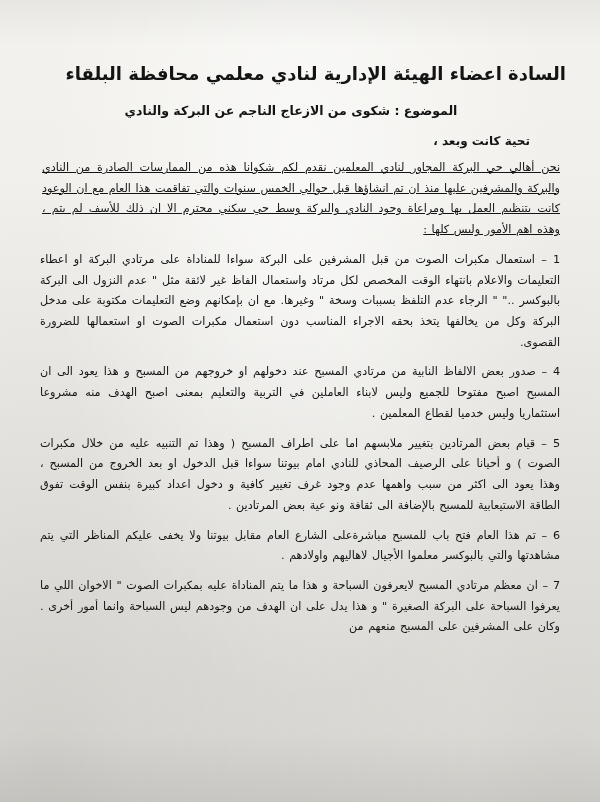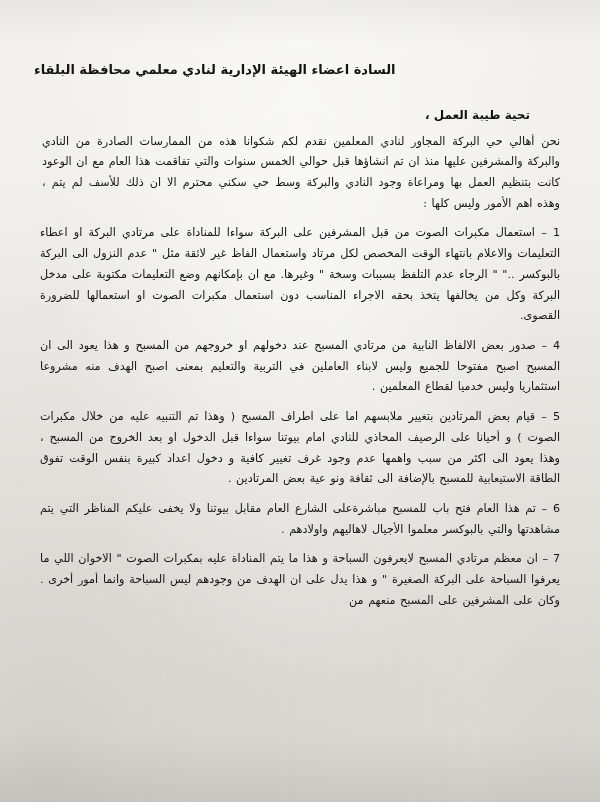--- a/index.html
+++ b/index.html
@@ -39,24 +39,24 @@
     bottom: 0;
     padding: 60px 34px 40px 34px;
     box-sizing: border-box;
     direction: rtl;
     text-align: justify;
     color: #141414;
   }
   .doc-title {
     font-family: "DejaVu Sans", sans-serif;
     font-weight: bold;
-    font-size: 13px;
-    text-align: left;
+    font-size: 18px;
+    text-align: right;
     line-height: 1.5;
-    margin: 0 0 28px 0;
+    margin: 0 0 16px 0;
     letter-spacing: 0px;
   }
   .subject-line {
     font-weight: bold;
     font-size: 12.5px;
     text-align: center;
     margin: 0 0 16px 0;
     padding-right: 18px;
   }
   .greeting {
@@ -69,20 +69,21 @@
   .para {
     font-size: 11.2px;
     line-height: 1.85;
     margin: 0 0 9px 0;
     text-align: justify;
     text-justify: inter-word;
     word-spacing: 1px;
   }
   .para.intro {
     padding: 0 6px 0 8px;
+    text-decoration: underline;
   }
   .item {
     font-size: 11.2px;
     line-height: 1.85;
     margin: 0 2px 9px 0;
     text-align: justify;
     padding: 0 4px 0 6px;
     word-spacing: 1px;
   }
   .item .num {
@@ -109,22 +110,23 @@
 </style>
 </head>
 <body>
 
 <div class="page">
   <div class="shadow-top"></div>
   <div class="sheet">
 
     <h1 class="doc-title">السادة اعضاء الهيئة الإدارية لنادي معلمي محافظة البلقاء</h1>
 
+    <div class="subject-line">الموضوع : شكوى من الازعاج الناجم عن البركة والنادي</div>
 
-    <div class="greeting">تحية طيبة العمل ،</div>
+    <div class="greeting">تحية كانت وبعد ،</div>
 
     <p class="para intro">نحن أهالي حي البركة المجاور لنادي المعلمين نقدم لكم شكوانا هذه من الممارسات الصادرة من النادي والبركة والمشرفين عليها منذ ان تم انشاؤها قبل حوالي الخمس سنوات والتي تفاقمت هذا العام مع ان الوعود كانت بتنظيم العمل بها ومراعاة وجود النادي والبركة وسط حي سكني محترم الا ان ذلك للأسف لم يتم ، وهذه اهم الأمور وليس كلها :</p>
 
     <p class="item">
       <span class="num">1 –</span>
       <span>استعمال مكبرات الصوت من قبل المشرفين على البركة سواءا للمناداة على مرتادي البركة او اعطاء التعليمات والاعلام بانتهاء الوقت المخصص لكل مرتاد واستعمال الفاظ غير لائقة مثل " عدم النزول الى البركة بالبوكسر .." " الرجاء عدم التلفظ بسببات وسخة " وغيرها. مع ان بإمكانهم وضع التعليمات مكتوبة على مدخل البركة وكل من يخالفها يتخذ بحقه الاجراء المناسب دون استعمال مكبرات الصوت او استعمالها للضرورة القصوى.</span>
     </p>
 
 
 

